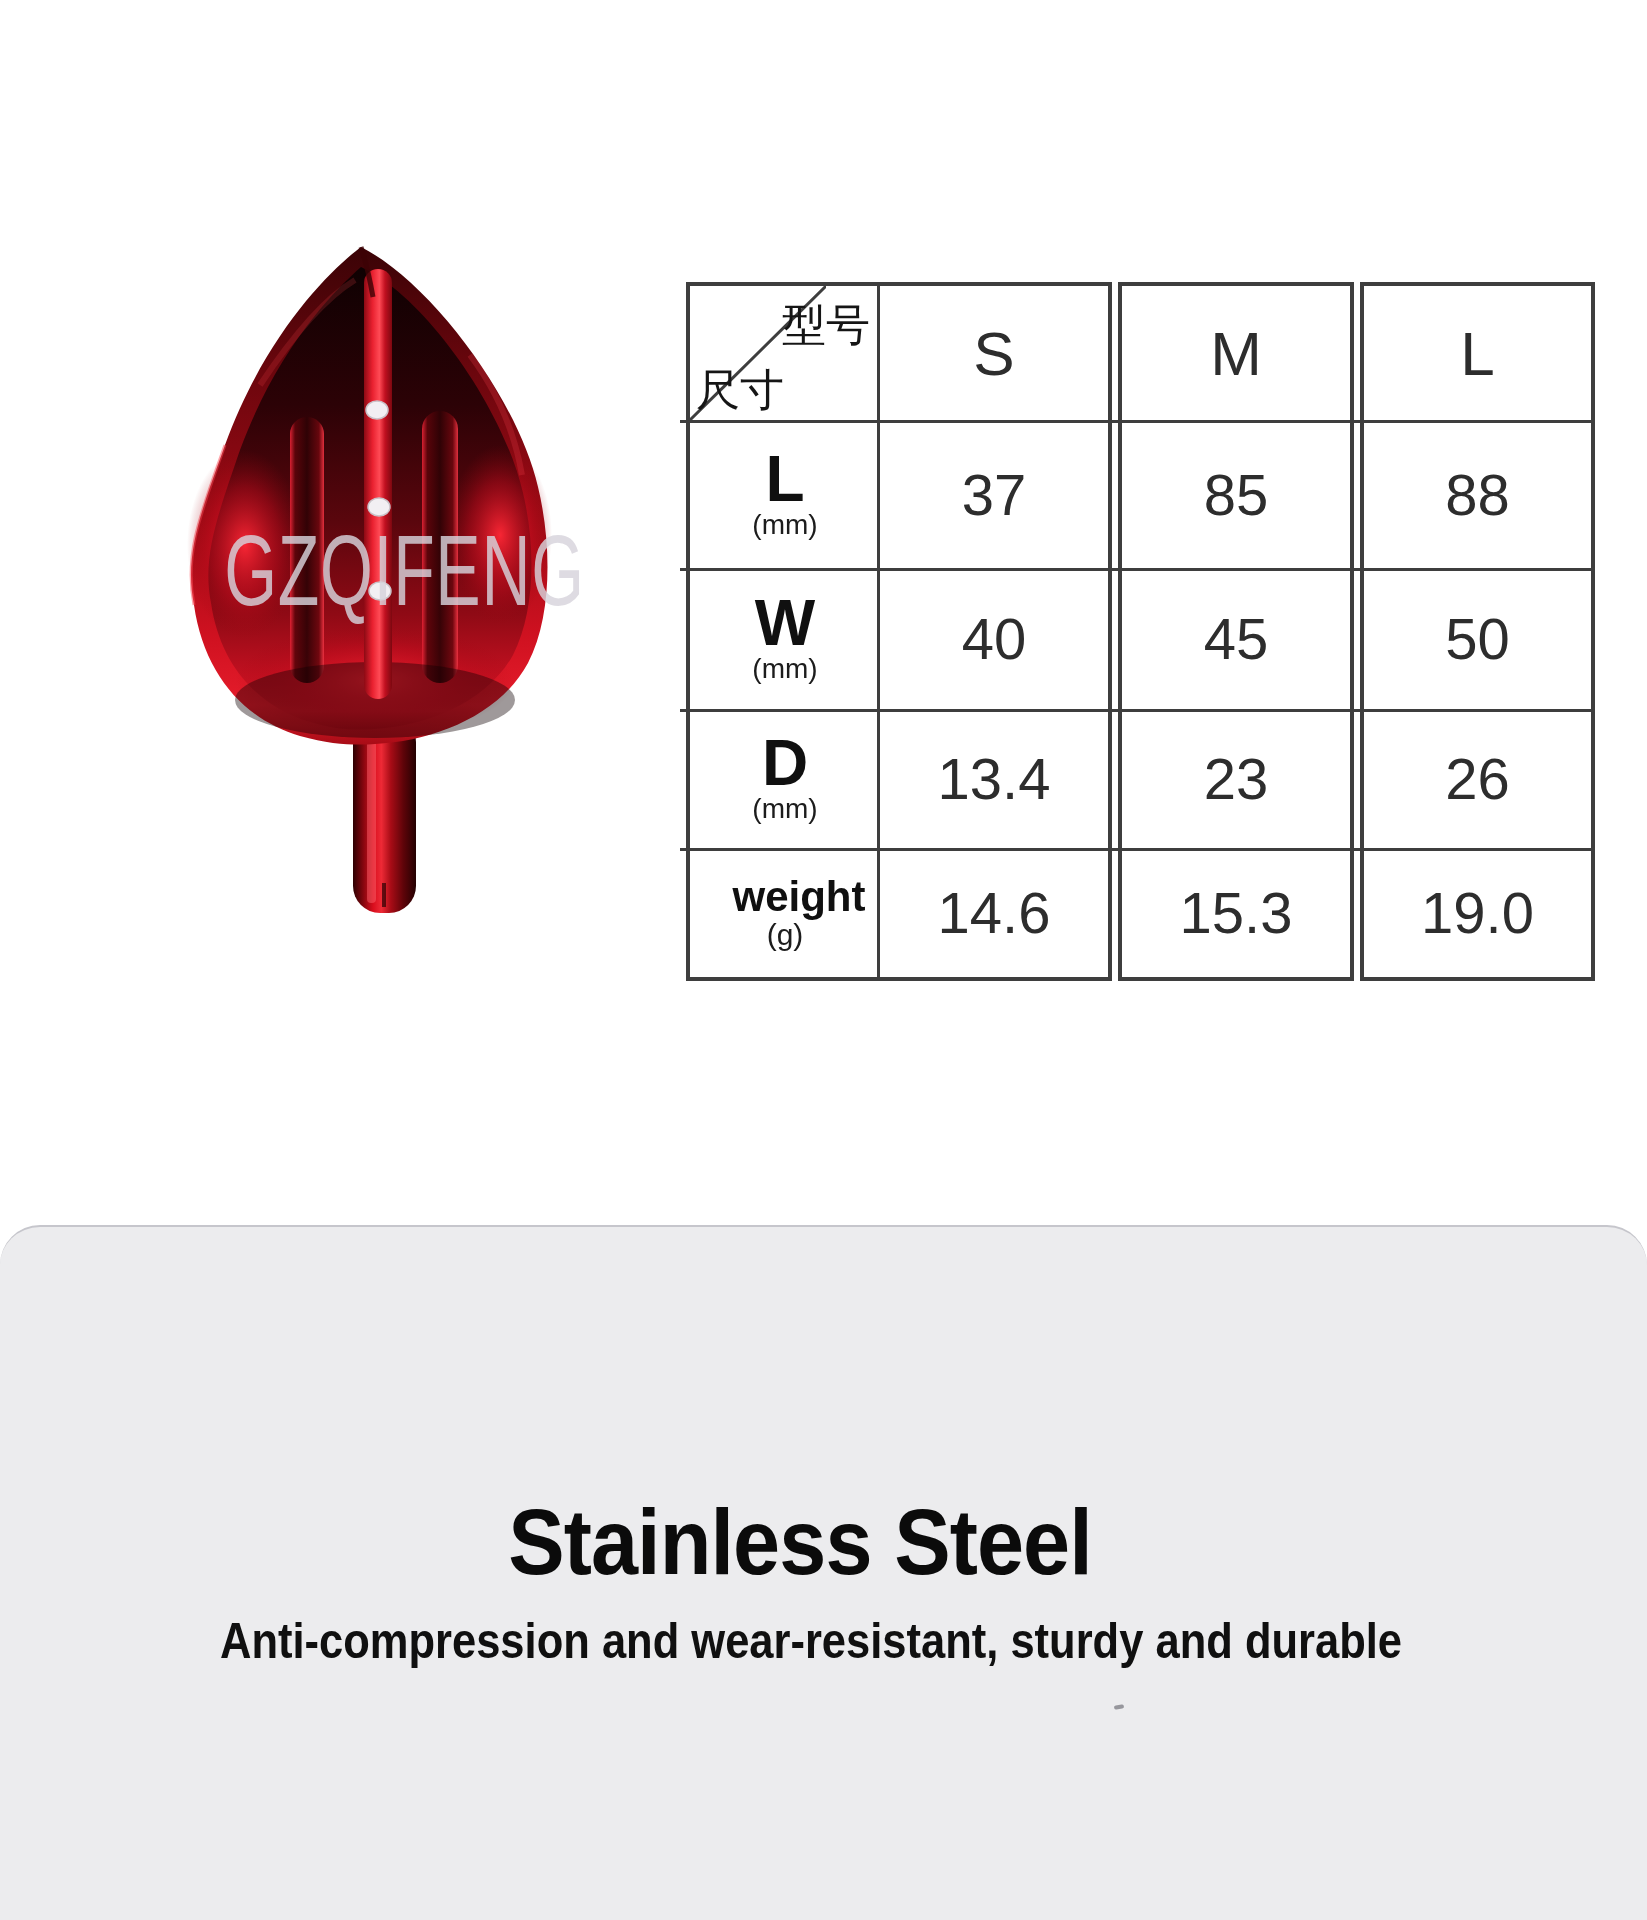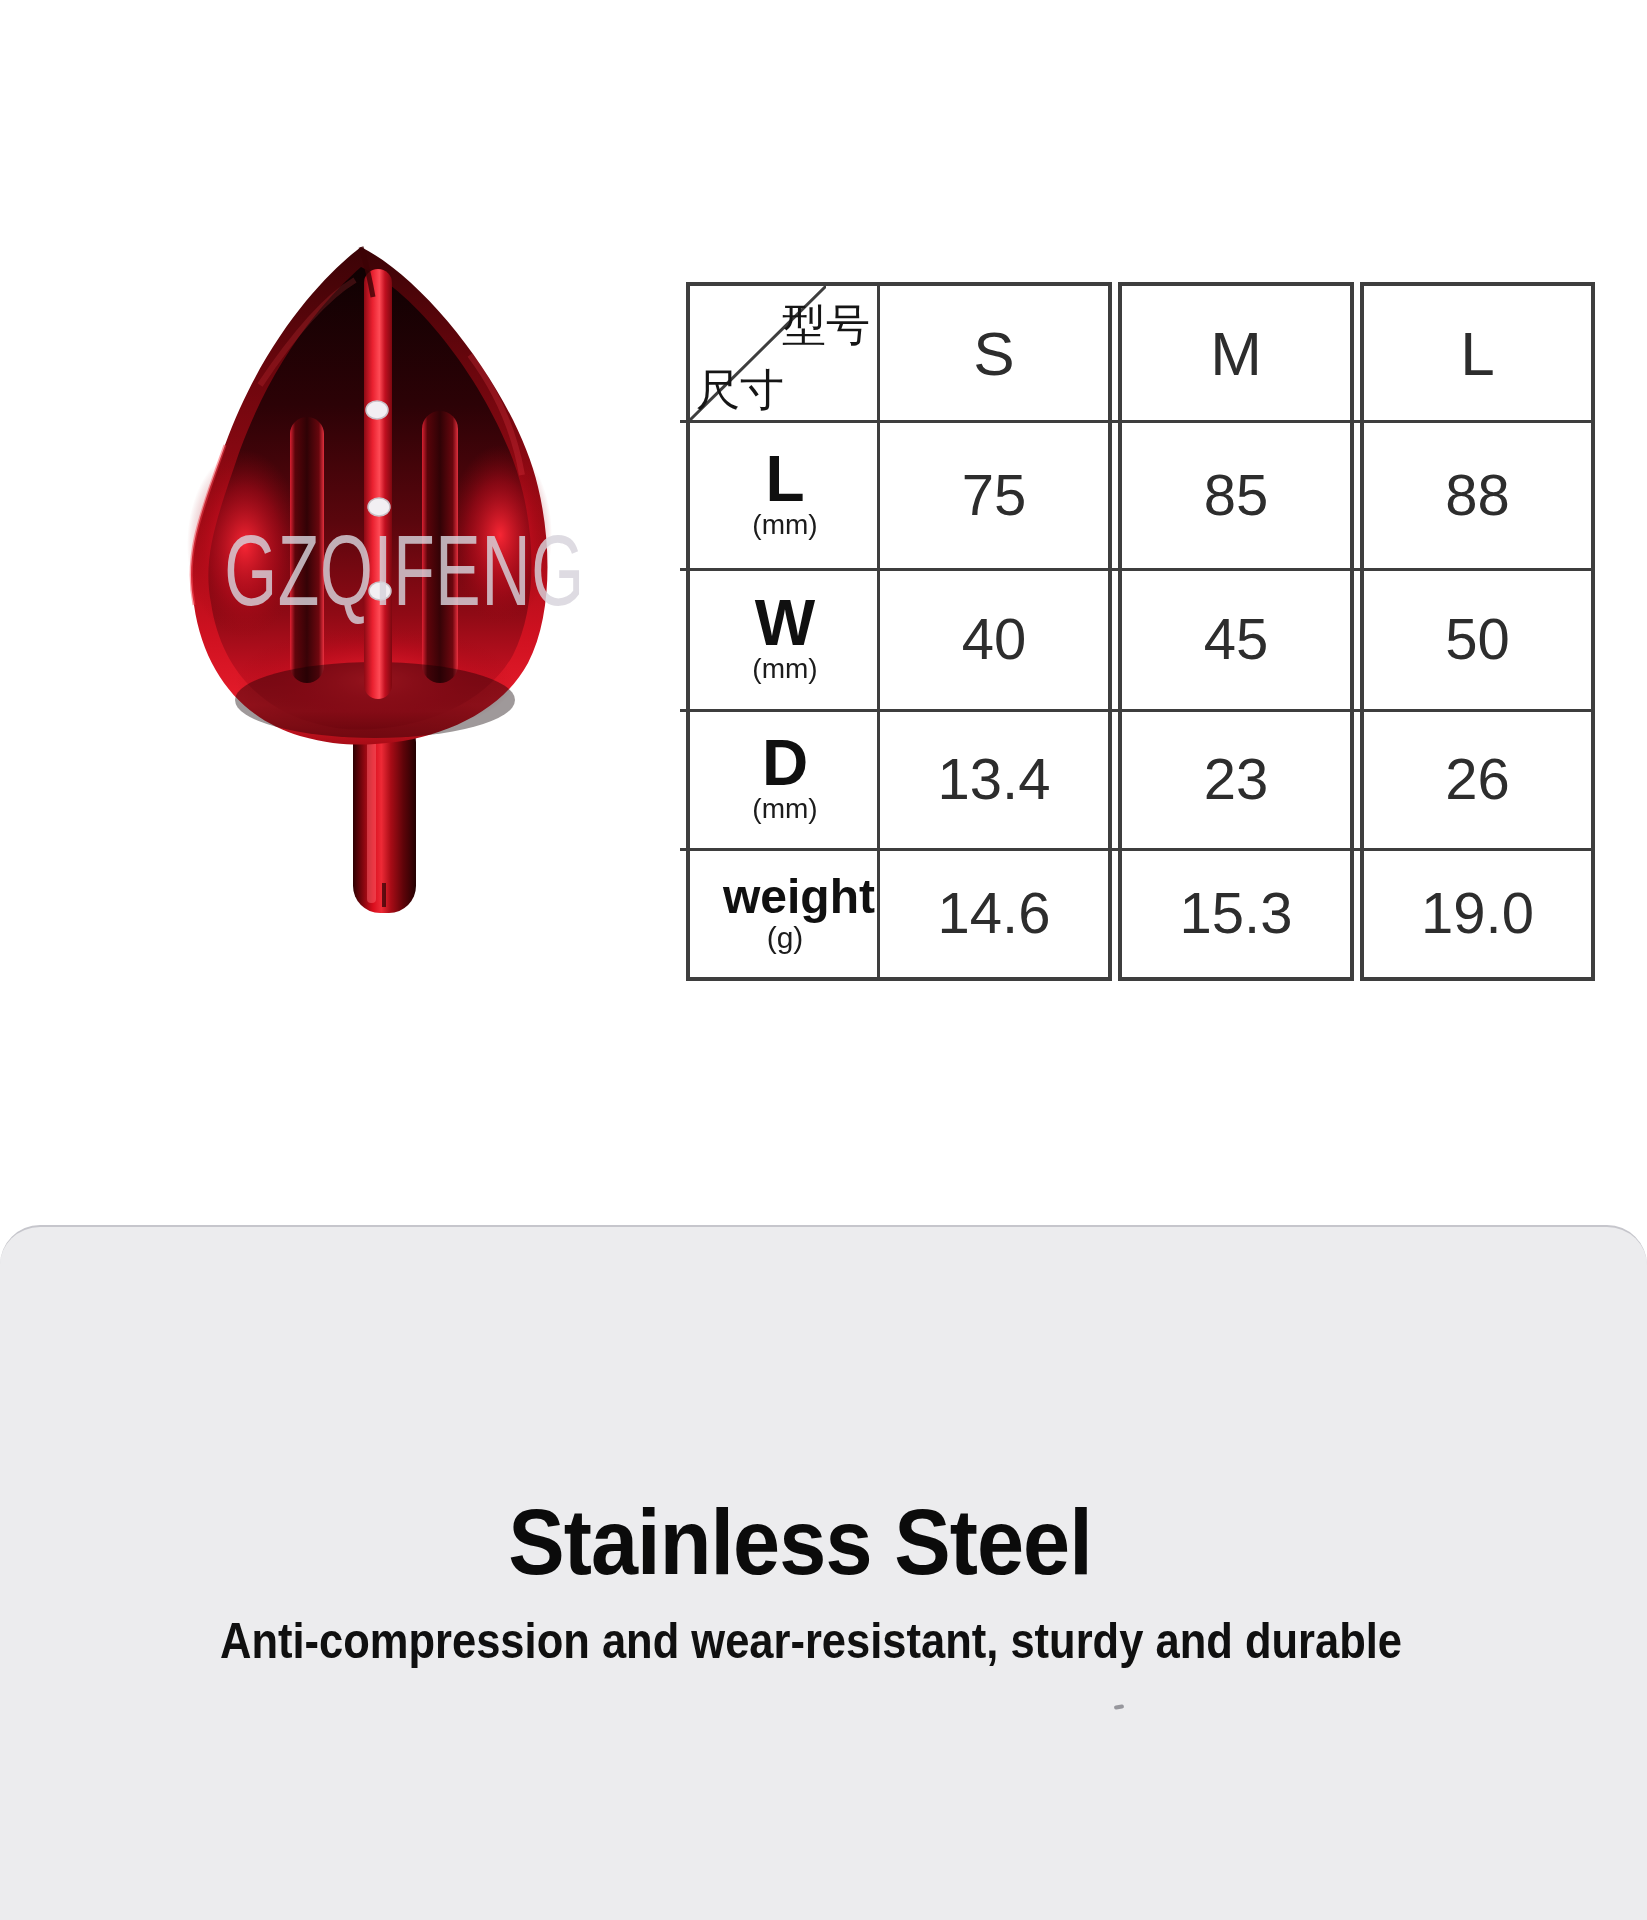--- a/index.html
+++ b/index.html
@@ -27,21 +27,21 @@
   }
   .tbox.b1{left:0;width:426px;grid-template-columns:190px 1fr;}
   .tbox.b2{left:432px;width:236px;grid-template-columns:1fr;}
   .tbox.b3{left:674px;width:235px;grid-template-columns:1fr;}
   .hline{position:absolute;left:-6px;width:915px;height:3px;background:#3e3e3e;z-index:3;}
   .vline{position:absolute;left:187px;top:0;bottom:0;width:3px;background:#3e3e3e;z-index:2;}
   .cell{display:flex;flex-direction:column;align-items:center;justify-content:center;overflow:hidden;}
   .cell.colhdr{font-size:62px;color:#2d2d2d;font-weight:400;}
   .cell.val{font-size:58px;color:#2d2d2d;}
   .cell .big{font-size:64px;font-weight:bold;color:#101010;line-height:.95;}
-  .cell .small-big{font-size:48px;font-weight:bold;color:#101010;line-height:1.05;margin-left:28px;}
+  .cell .small-big{font-size:42px;font-weight:bold;color:#101010;line-height:1.05;margin-left:28px;}
   .cell .unit{font-size:28px;color:#1c1c1c;line-height:1.05;}
   .corner{position:relative;}
   .diag{
     position:absolute;left:0;top:0;width:136px;height:134px;
     background:linear-gradient(to bottom right,
       transparent calc(50% - 2px), #3e3e3e calc(50% - 1px),
       #3e3e3e calc(50% + 1px), transparent calc(50% + 2px));
   }
   .cn{position:absolute;font-size:44px;color:#151515;line-height:1;}
   .cn.tr{top:17px;right:10px;}
@@ -162,21 +162,21 @@
         <div class="diag"></div>
         <span class="cn tr">型号</span>
         <span class="cn bl">尺寸</span>
       </div>
       <div class="cell colhdr">S</div>
 
       <div class="cell">
         <span class="big">L</span>
         <span class="unit">(mm)</span>
       </div>
-      <div class="cell val">75</div>
+      <div class="cell val">37</div>
 
       <div class="cell">
         <span class="big">W</span>
         <span class="unit">(mm)</span>
       </div>
       <div class="cell val">40</div>
 
       <div class="cell">
         <span class="big">D</span>
         <span class="unit">(mm)</span>

